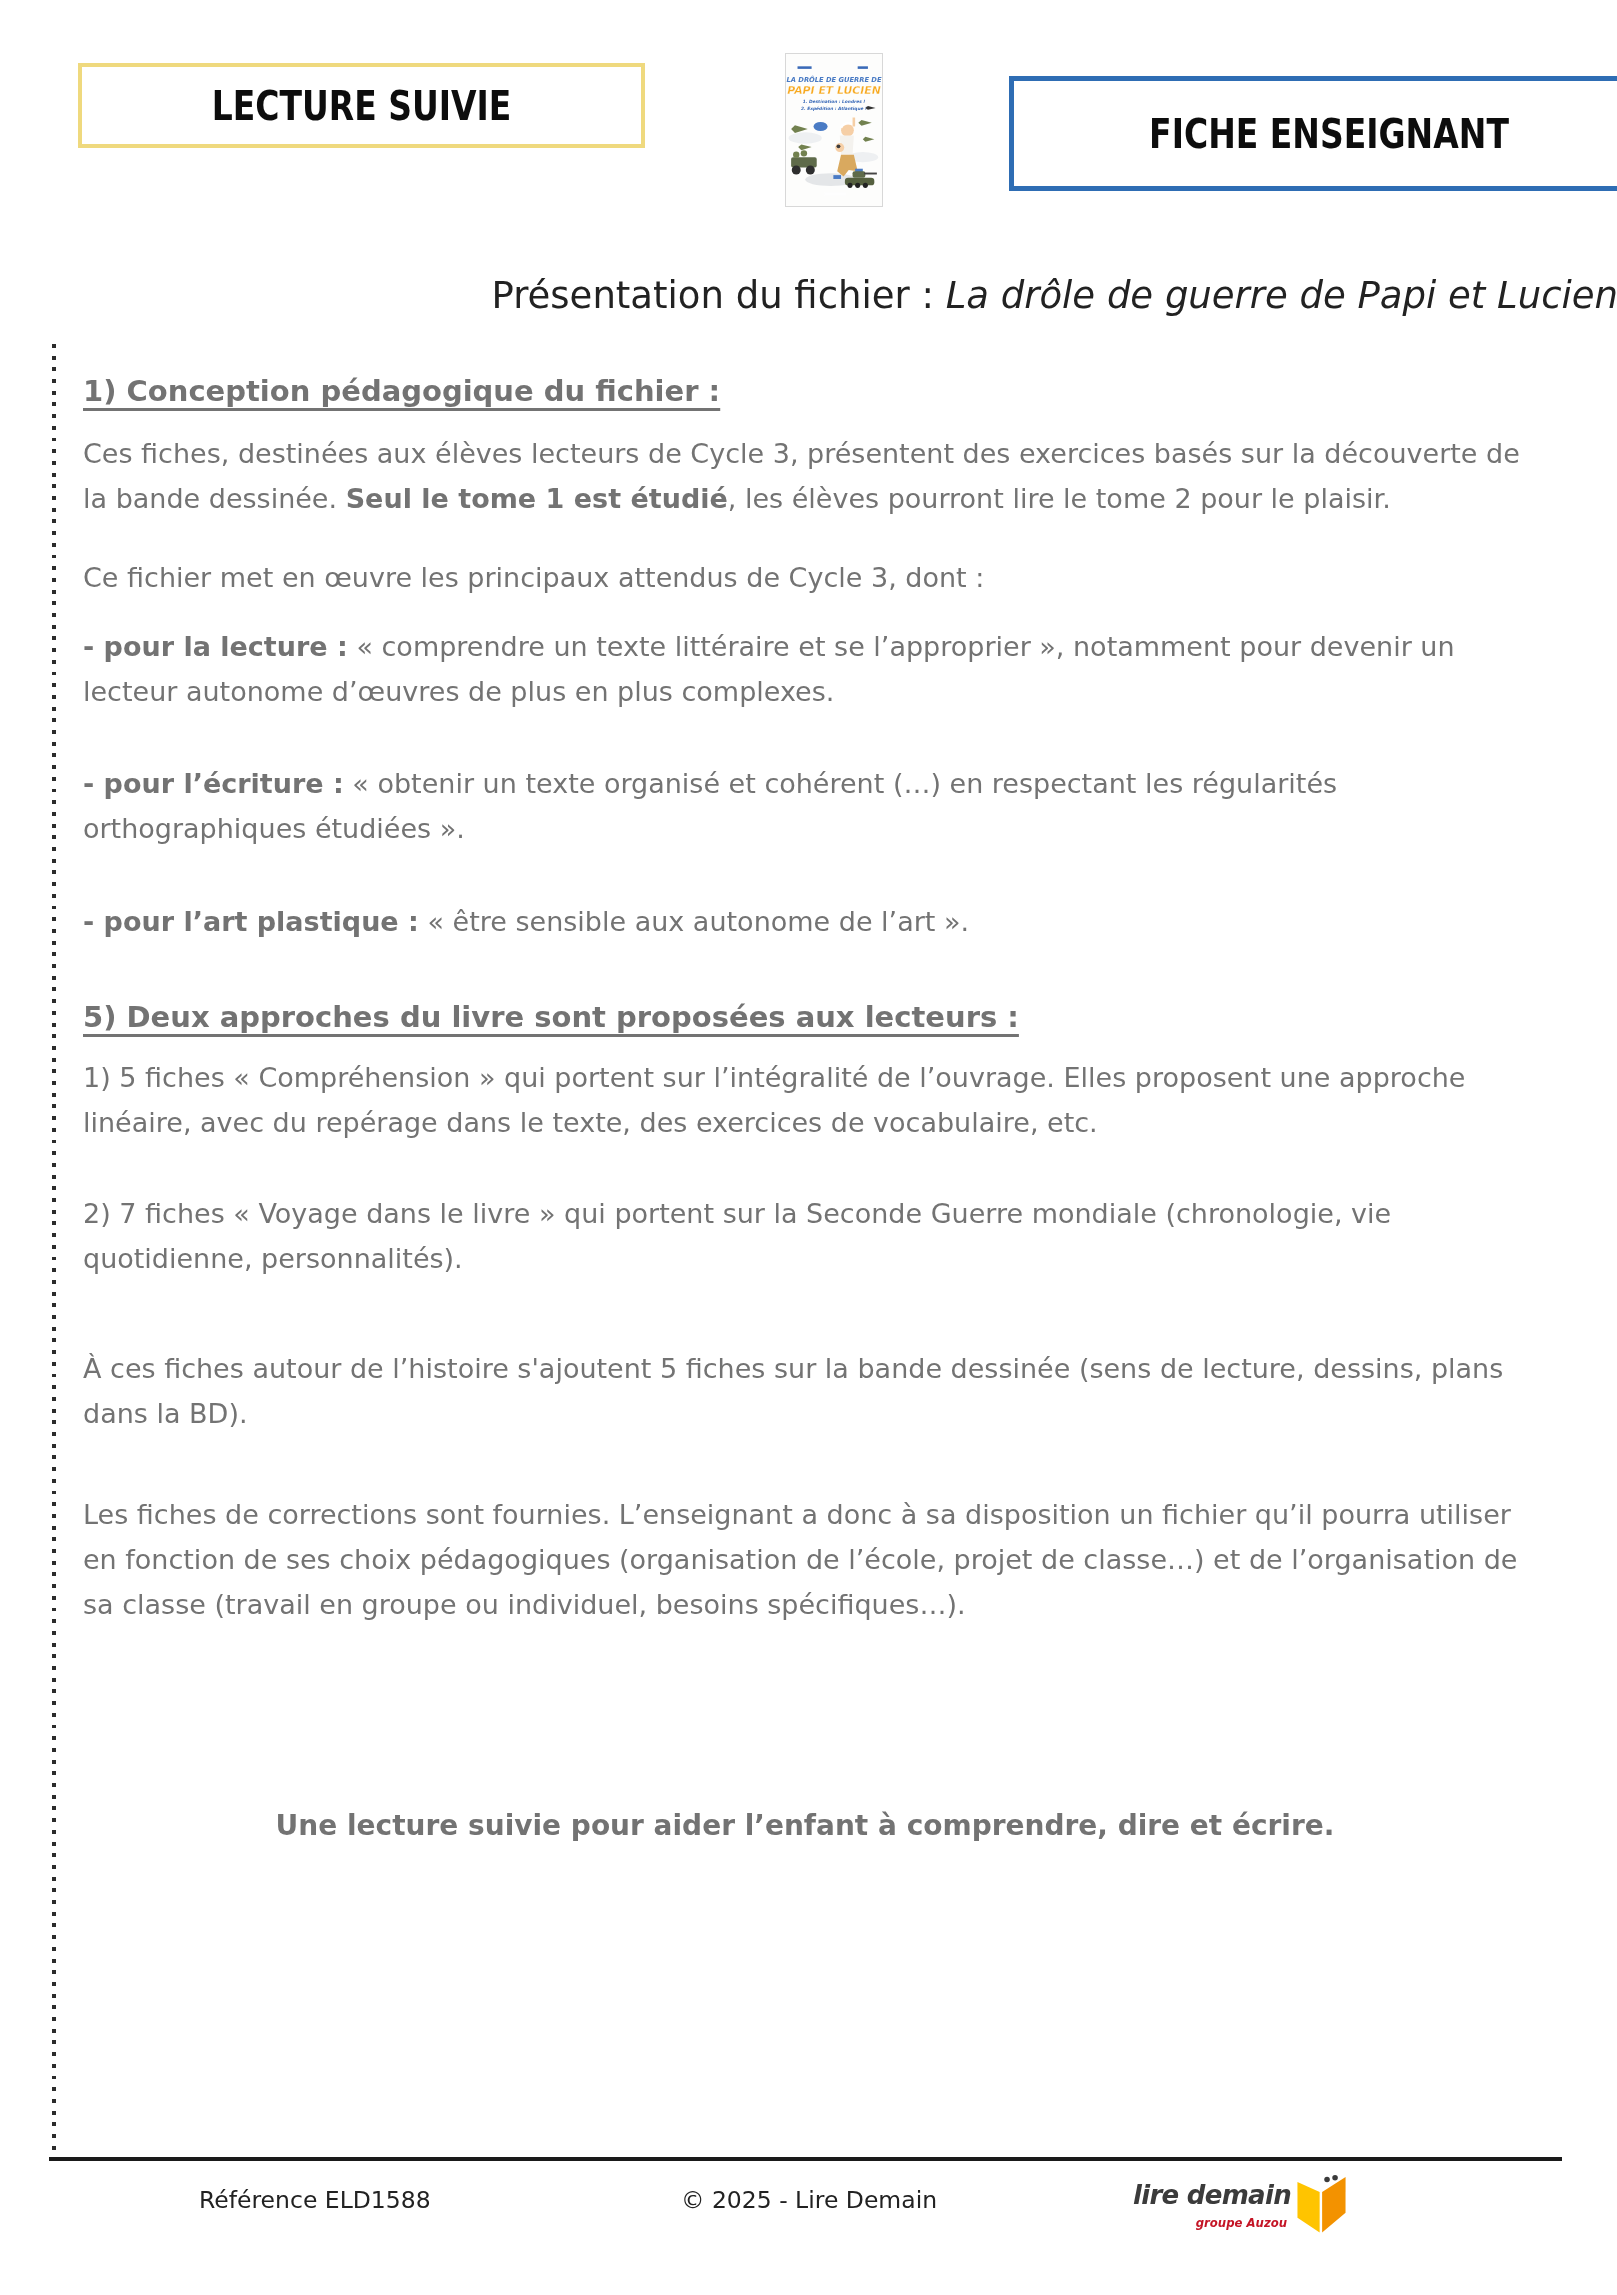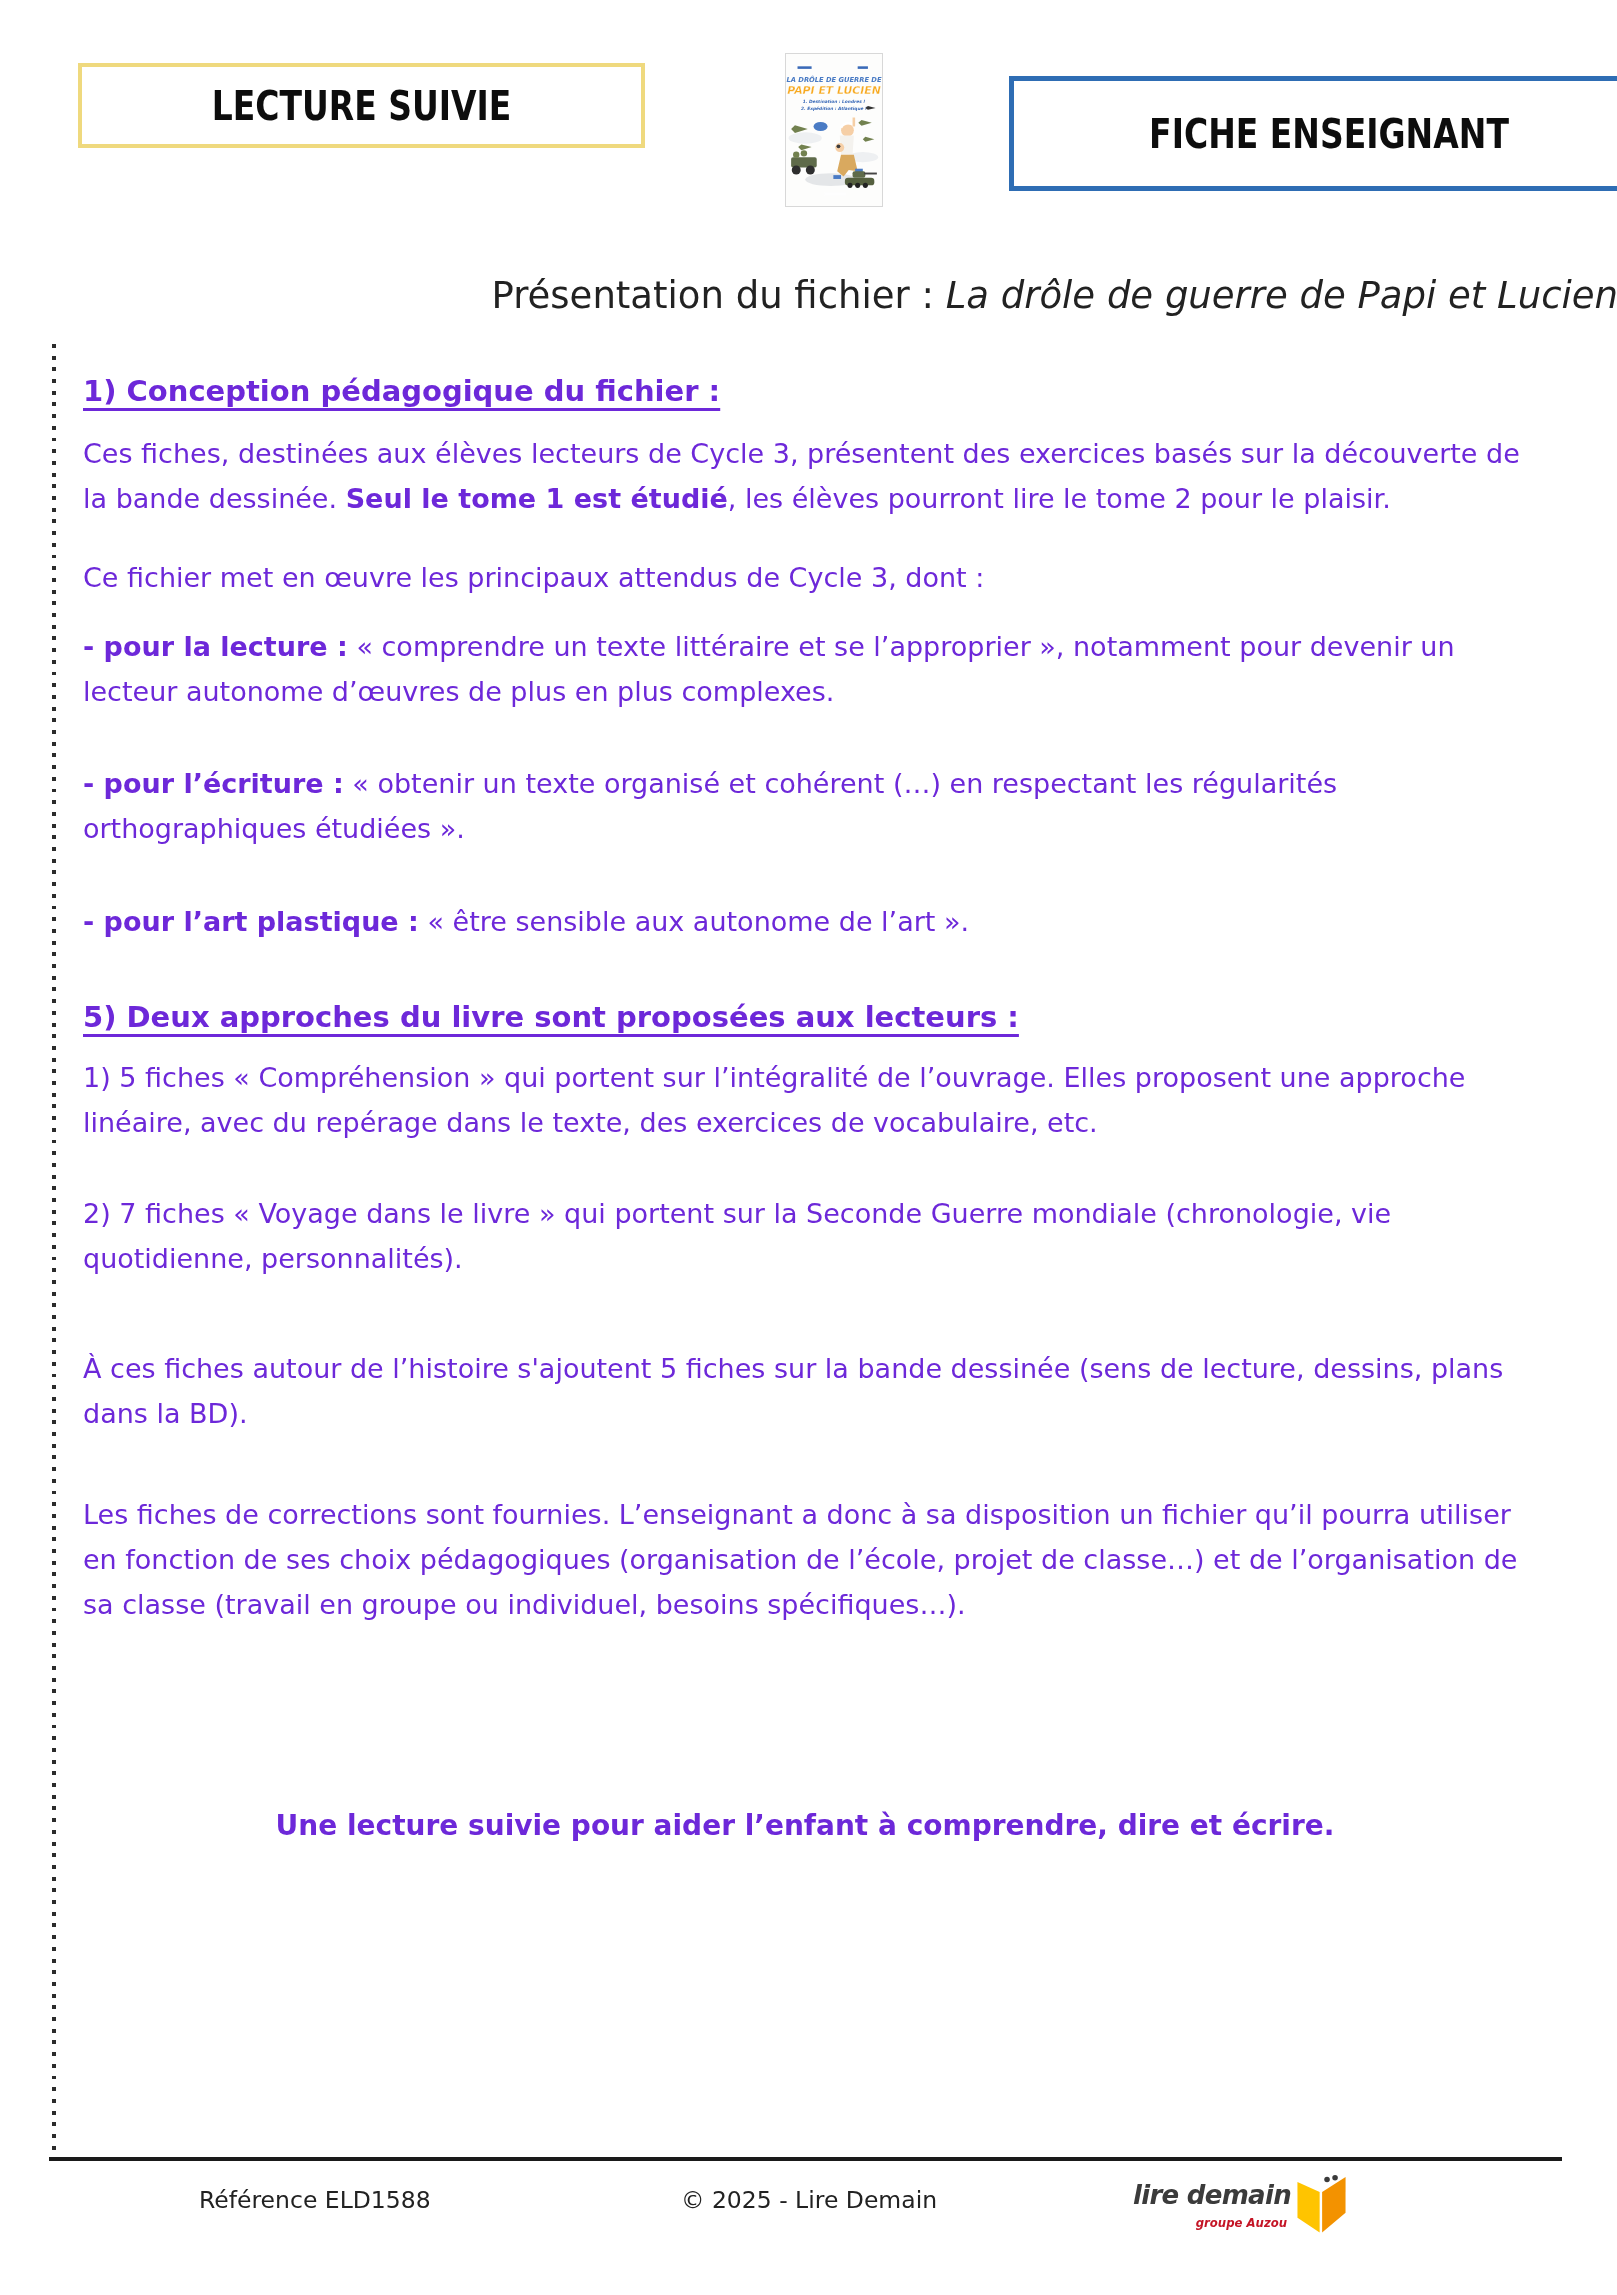--- a/index.html
+++ b/index.html
@@ -15,21 +15,21 @@
   .book-cover svg{display:block;width:100%;height:100%;}
 
   
   .doc-title{position:absolute;left:0;top:274px;width:100%;text-align:right;font-size:37px;color:#222;white-space:nowrap;}
   .doc-title .italic{font-style:italic;}
 
   
   .dotted-border{position:absolute;left:52px;top:344px;width:3.9px;height:1813px;
     background:repeating-linear-gradient(to bottom,#2b2b2b 0 3.9px,transparent 3.9px 11.7px);}
   .content{position:absolute;left:56px;top:344px;width:1471px;box-sizing:border-box;
-    padding-left:27px;font-size:27px;line-height:45px;color:#6d28d9;}
+    padding-left:27px;font-size:27px;line-height:45px;color:#737373;}
   .content p{margin:0;}
   .h-underline{font-weight:bold;font-size:29px;text-decoration:underline;text-decoration-thickness:2.6px;text-underline-offset:6.5px;}
   .mt-h1{margin-top:25px !important;}
   .mt-p1{margin-top:17px !important;}
   .mt-p2{margin-top:34px !important;}
   .mt-b1{margin-top:23.5px !important;}
   .mt-b2{margin-top:47px !important;}
   .mt-b3{margin-top:48px !important;}
   .mt-h2{margin-top:51px !important;}
   .mt-p3{margin-top:15.7px !important;}

